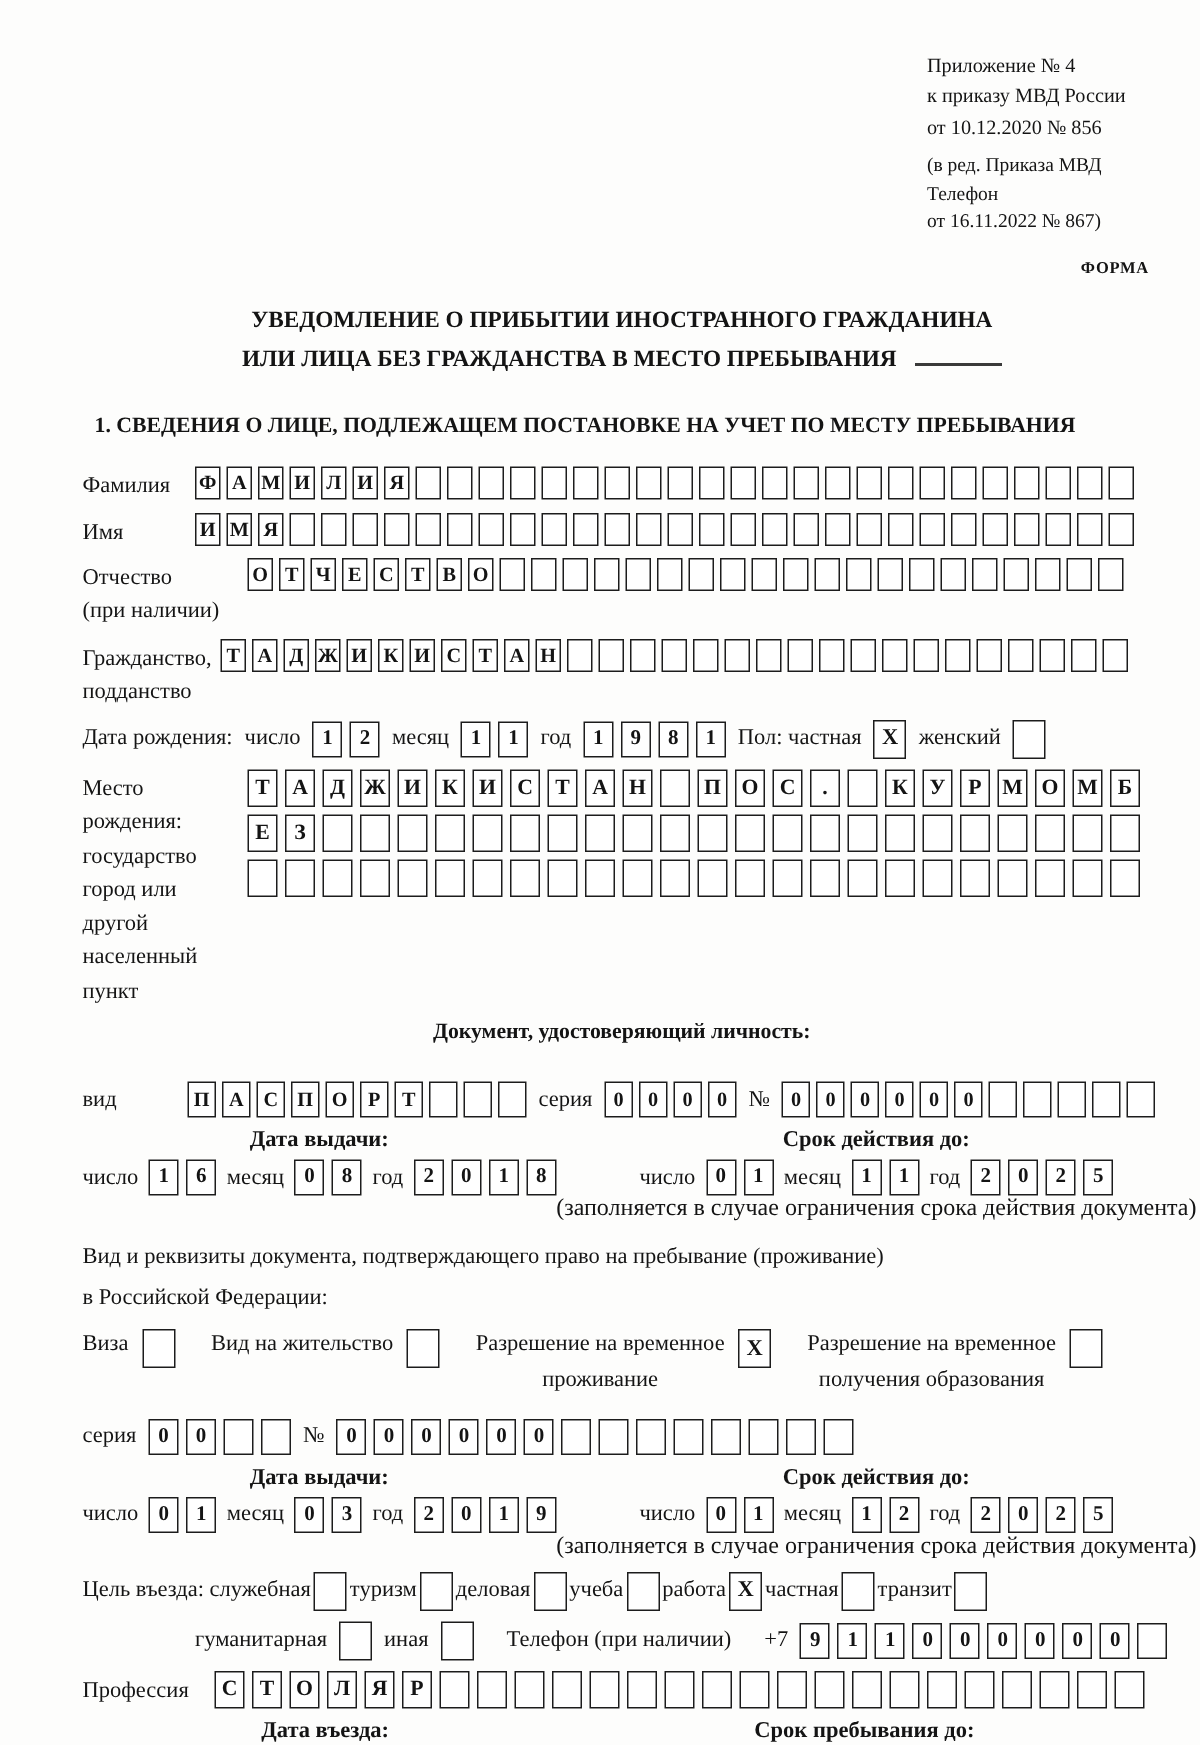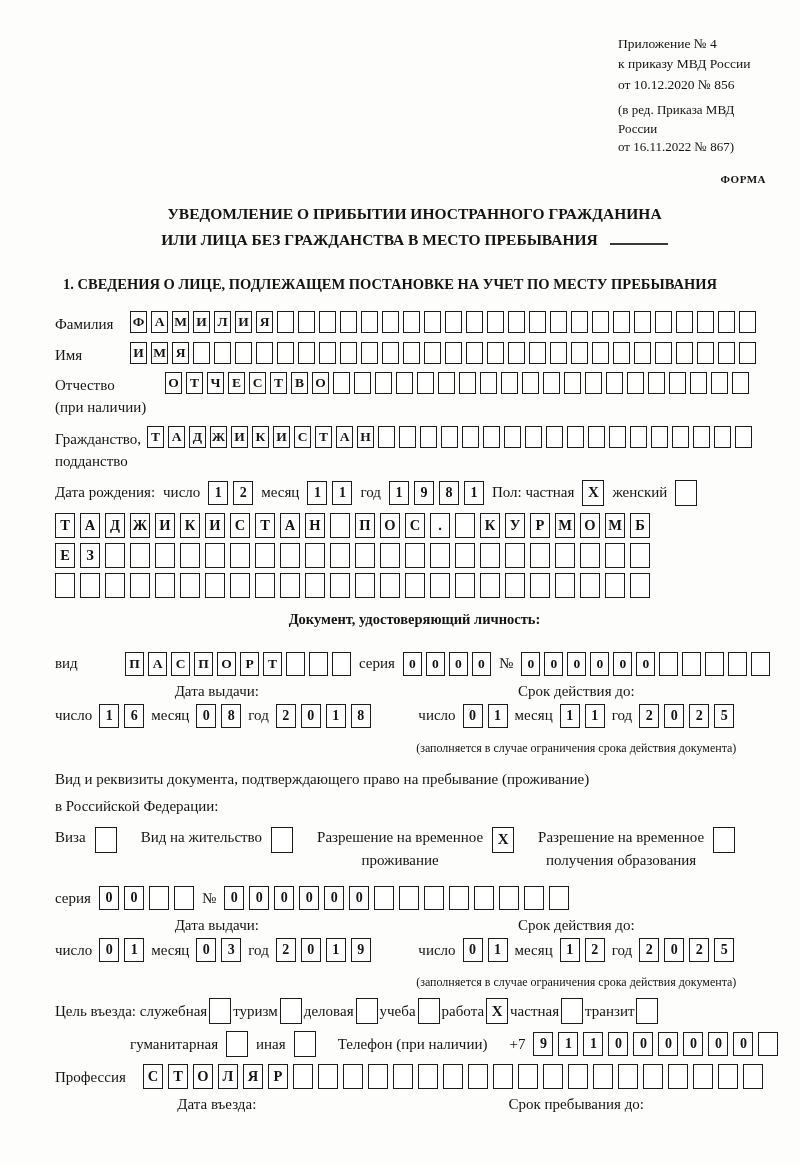--- a/index.html
+++ b/index.html
@@ -44,23 +44,23 @@
   
   .irow { display:flex; align-items:center; gap:8px; margin-bottom:7px; flex-wrap:nowrap; }
   .irow .t { flex:none; }
 
   
   .doc-title { text-align:center; font-weight:bold; font-size:14.5px; margin:8px 0 24px; }
 
   .dates { display:flex; margin:2px 0 4px; }
   .dcol-l { width:45%; }
   .dcol-r { flex:1; }
-  .dtitle { text-align:center; margin-bottom:4px; }
+  .dtitle { text-align:center; margin-bottom:4px;font-weight:bold; }
   .dline { display:flex; align-items:center; gap:7px; }
-  .dnote { font-size:12px; text-align:center; margin-top:13px; white-space:nowrap; }
+  .dnote { font-size:16px; text-align:center; margin-top:0; white-space:nowrap; }
 
   .intro { margin:10px 0 2px; line-height:1.8; }
 
   .optrow { display:flex; align-items:flex-start; margin:6px 0 14px; }
   .opt { display:flex; align-items:flex-start; gap:9px; margin-right:24px; }
   .opt:last-child { margin-right:0; }
   .opt .otxt { text-align:center; line-height:1.55; }
   .opt .cells { margin-top:1px; }
 
   .goal2 { margin-left:75px; }
@@ -70,21 +70,21 @@
 </head>
 <body>
 
 <div class="page">
 
   <div class="annex">
     <div>Приложение № 4</div>
     <div>к приказу МВД России</div>
     <div>от 10.12.2020 № 856</div>
     <div class="edit">
-      <div>(в ред. Приказа МВД России</div>
+      <div>(в ред. Приказа МВД Телефон</div>
       <div>от 16.11.2022 № 867)</div>
     </div>
   </div>
   <div class="form-label">ФОРМА</div>
 
   <div class="title">
     <div>УВЕДОМЛЕНИЕ О ПРИБЫТИИ ИНОСТРАННОГО ГРАЖДАНИНА</div>
     <div><span>ИЛИ ЛИЦА БЕЗ ГРАЖДАНСТВА В МЕСТО ПРЕБЫВАНИЯ</span><span class="title-blank"></span></div>
   </div>
 
@@ -260,20 +260,26 @@
     <span class="cells cb">
         <span class="cell">X</span>
       </span>
     <span class="t">женский</span>
     <span class="cells cb">
         <span class="cell"></span>
       </span>
   </div>
 
   <div class="frow">
+    <div class="flbl w110 lbl2">
+      <div>Место рождения:</div>
+      <div>государство</div>
+      <div>город или другой</div>
+      <div>населенный пункт</div>
+    </div>
     <div class="stack">
       <div class="cells big">
           <span class="cell">Т</span>
           <span class="cell">А</span>
           <span class="cell">Д</span>
           <span class="cell">Ж</span>
           <span class="cell">И</span>
           <span class="cell">К</span>
           <span class="cell">И</span>
           <span class="cell">С</span>

